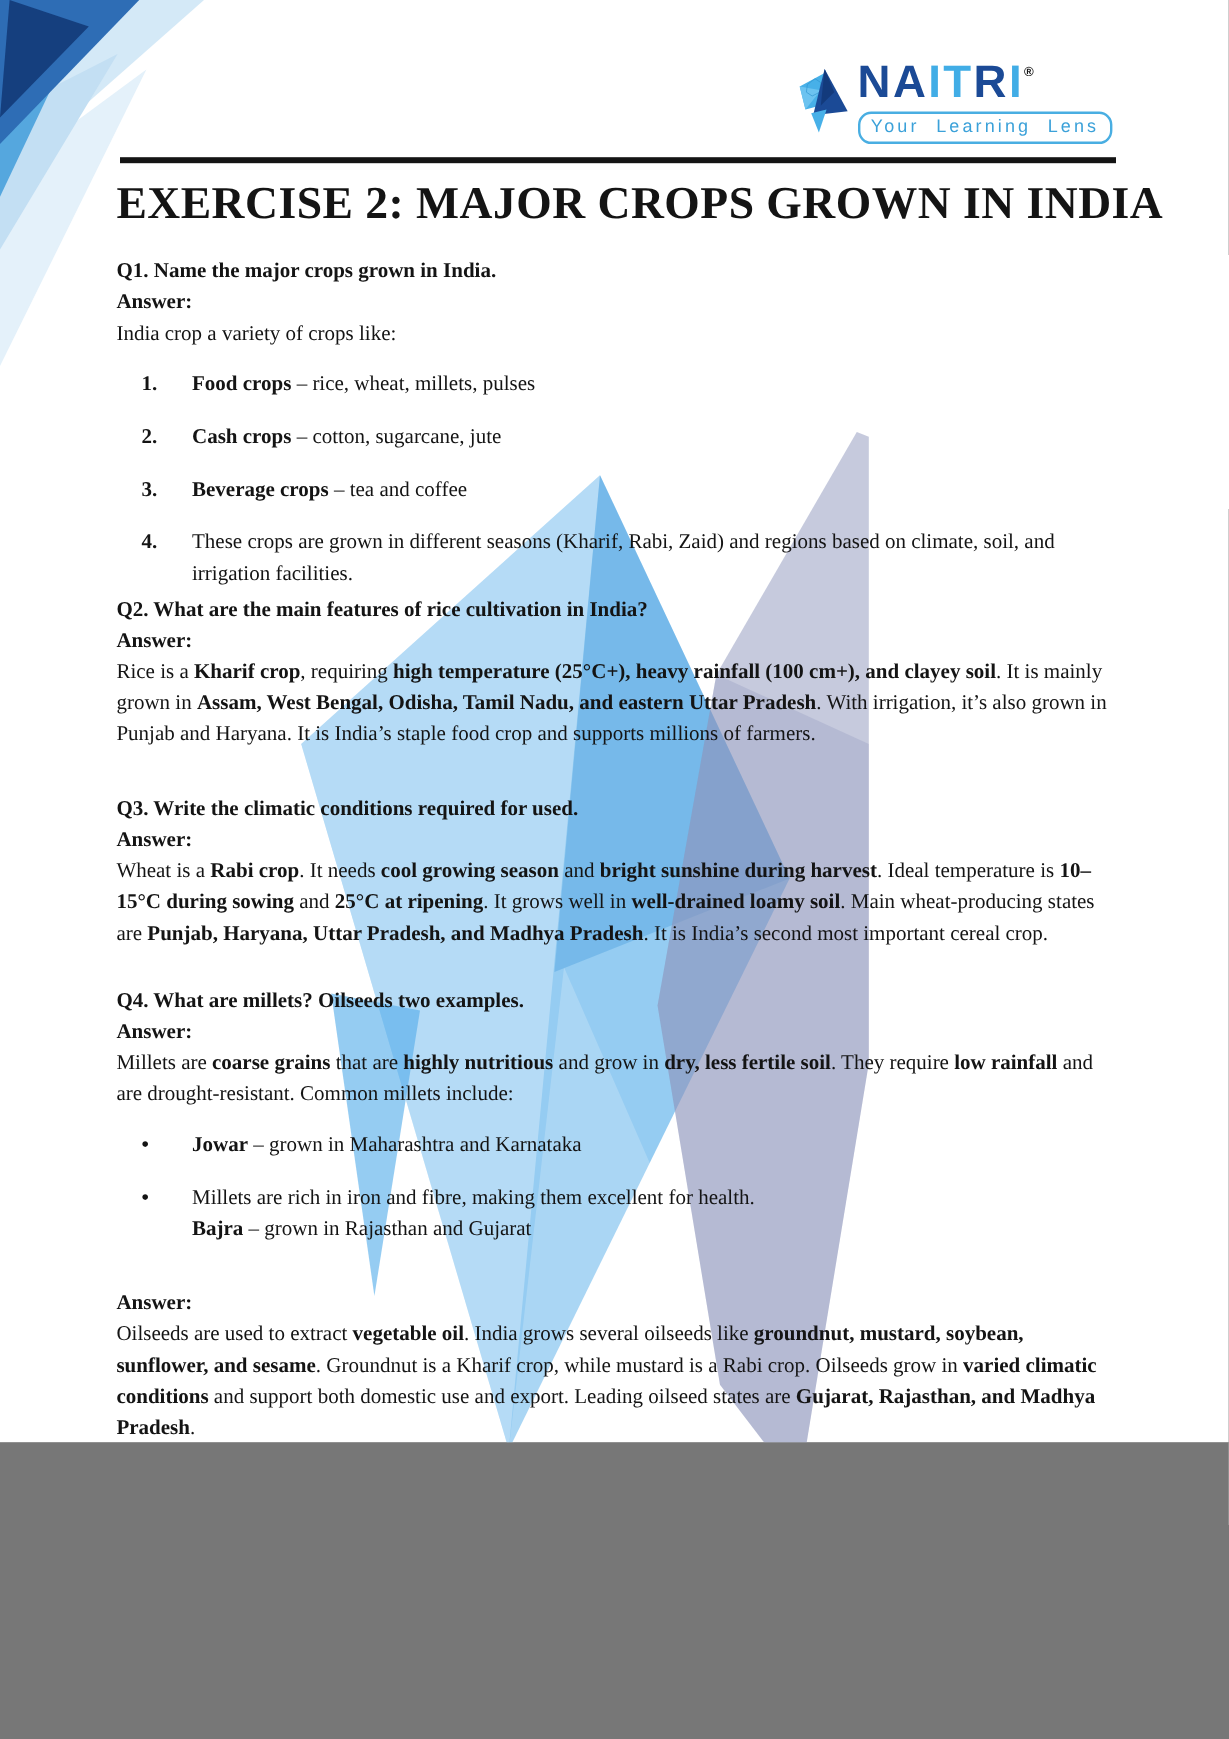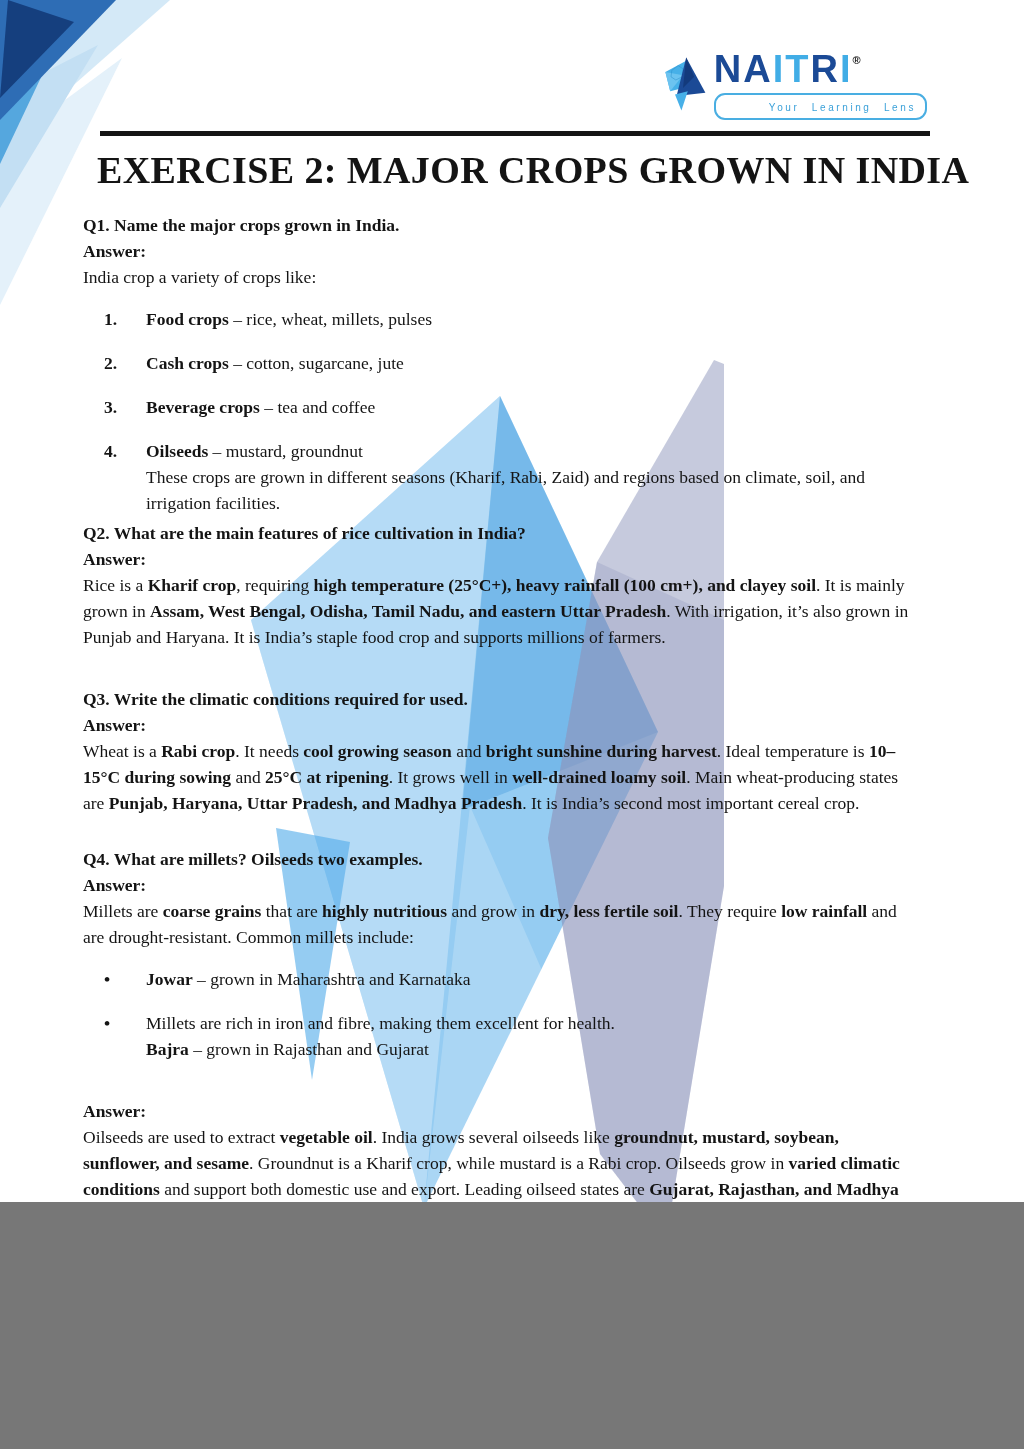--- a/index.html
+++ b/index.html
@@ -32,38 +32,38 @@
     font-size:11px;font-weight:bold;vertical-align:18px;letter-spacing:0;
   }
   .tagline-box{
     margin-top:5px;
     border:2px solid #49aee2;border-radius:11px;
     padding:2px 9px 3px 9px;
     align-self:stretch;
     text-align:center;
   }
   .tagline{
-    font-size:10px;color:#3ba1d9;
-    letter-spacing:2.6px;word-spacing:7px;white-space:nowrap;margin-left:44px;
+    font-size:15px;color:#3ba1d9;
+    letter-spacing:2.6px;word-spacing:7px;white-space:nowrap;
   }
 
   .divider{
     position:absolute;top:131px;left:100px;width:830px;height:5px;
     background:#141414;
   }
 
   .page-title{
     position:absolute;top:148px;left:97px;margin:0;
     font-size:38px;font-weight:bold;letter-spacing:0.4px;
     white-space:nowrap;
   }
 
   
   .content{
-    position:absolute;top:212px;left:83px;width:833px;
+    position:absolute;top:212px;left:97px;width:833px;
     font-size:17.5px;line-height:26px;
   }
   .content p,.content h2{margin:0;padding:0;}
   .qa h2{font-size:17.5px;line-height:26px;font-weight:bold;}
   .m20{margin-top:4px;}
   .m30{margin-top:30px;}
   .m36{margin-top:36px;}
   .list{margin-top:16px;}
   .li{display:flex;margin-bottom:18px;}
   .li:last-child{margin-bottom:0;}
@@ -142,21 +142,20 @@
         </div>
         <div class="li">
           <span class="marker">3.</span>
           <div class="li-text">
               <p><b>Beverage crops</b><span> – tea and coffee</span></p>
             </div>
         </div>
         <div class="li">
           <span class="marker">4.</span>
           <div class="li-text">
-            <p><b>Oilseeds</b><span> – mustard, groundnut</span></p>
             <p>These crops are grown in different seasons (Kharif, Rabi, Zaid) and regions based on climate, soil, and irrigation facilities.</p>
           </div>
         </div>
       </div>
     </section>
 
     <section class="qa m20">
       <h2>Q2. What are the main features of rice cultivation in India?</h2>
       <p class="ans" style="font-weight:bold">Answer:</p>
       <p><span>Rice is a </span><b>Kharif crop</b><span>, requiring </span><b>high temperature (25°C+), heavy rainfall (100 cm+), and clayey soil</b><span>. It is mainly grown in </span><b>Assam, West Bengal, Odisha, Tamil Nadu, and eastern Uttar Pradesh</b><span>. With irrigation, it’s also grown in Punjab and Haryana. It is India’s staple food crop and supports millions of farmers.</span></p>

